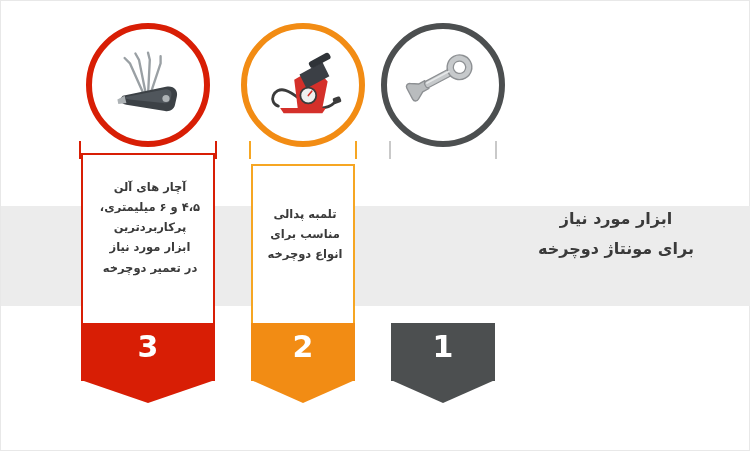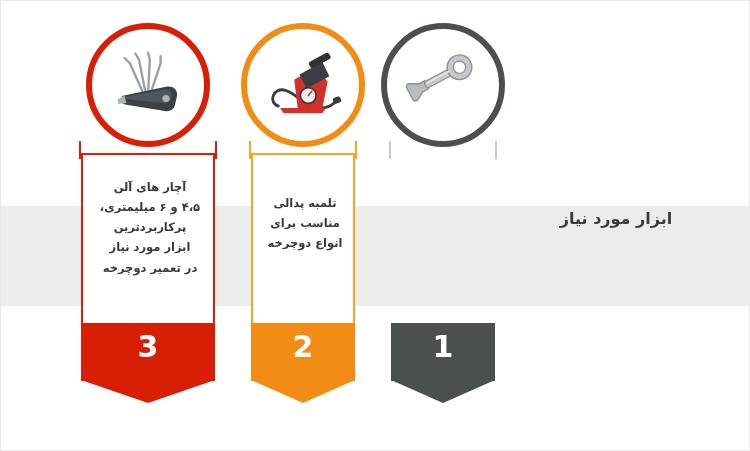--- a/index.html
+++ b/index.html
@@ -228,21 +228,21 @@
           <circle cx="56" cy="62" r="9" fill="#f0f0f0" stroke="#3b3b3b" stroke-width="2"></circle>
           <path d="M56 62 L60 57" stroke="#d4302a" stroke-width="1.8" stroke-linecap="round"></path>
 
           <rect x="56" y="18" width="26" height="8" rx="3" transform="rotate(-28 69 22)" fill="#2f3338"></rect>
 
           <rect x="84" y="64" width="9" height="7" rx="2" transform="rotate(-20 88 67)" fill="#3b3b3b"></rect>
         </svg>
       </div>
     </div>
 
-    <div class="panel" style="border-color:#f6a623;">
+    <div class="panel" style="border-color:#f6a623;margin-top:11px;">
       <div class="panel-text">تلمبه پدالی
 مناسب برای
 انواع دوچرخه</div>
     </div>
 
     <div class="banner" style="color:#f28c14;">
       <div class="banner-body" style="background:#f28c14;"></div>
       <div class="banner-point"></div>
       <div class="banner-num">2</div>
     </div>
@@ -283,15 +283,16 @@
 
     <div class="banner" style="color:#d81e05;">
       <div class="banner-body" style="background:#d81e05;"></div>
       <div class="banner-point"></div>
       <div class="banner-num">3</div>
     </div>
   </div>
 
   <div class="title-block">
     <div class="title-line">ابزار مورد نیاز</div>
+    <div class="title-line">برای مونتاژ دوچرخه</div>
   </div>
 
 </div>
 
 </body></html>

